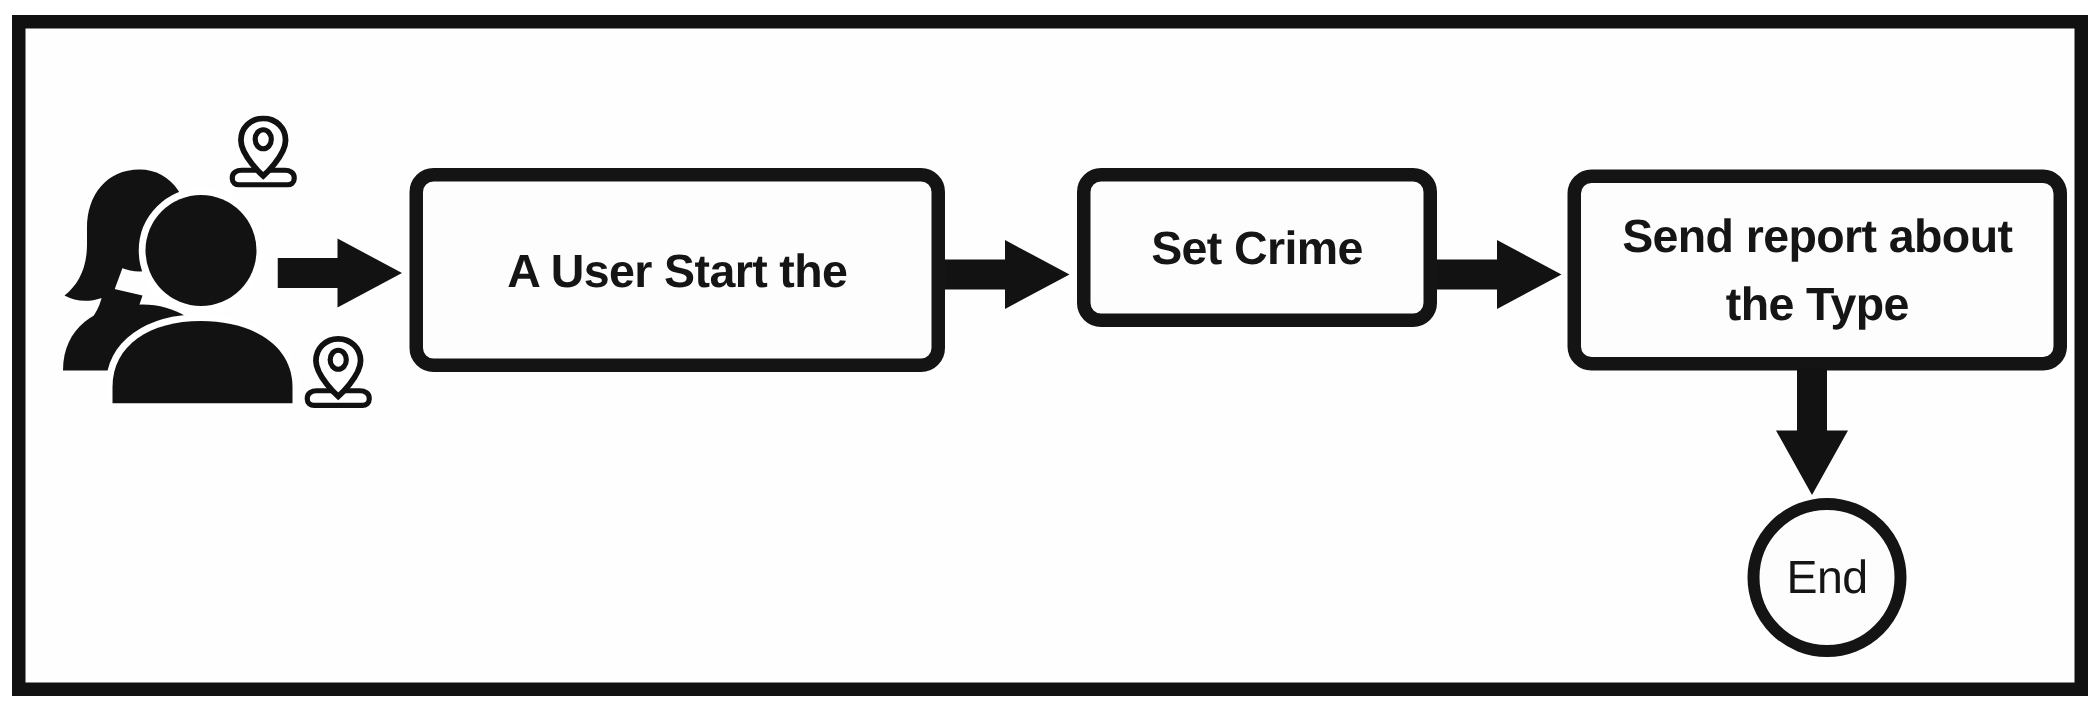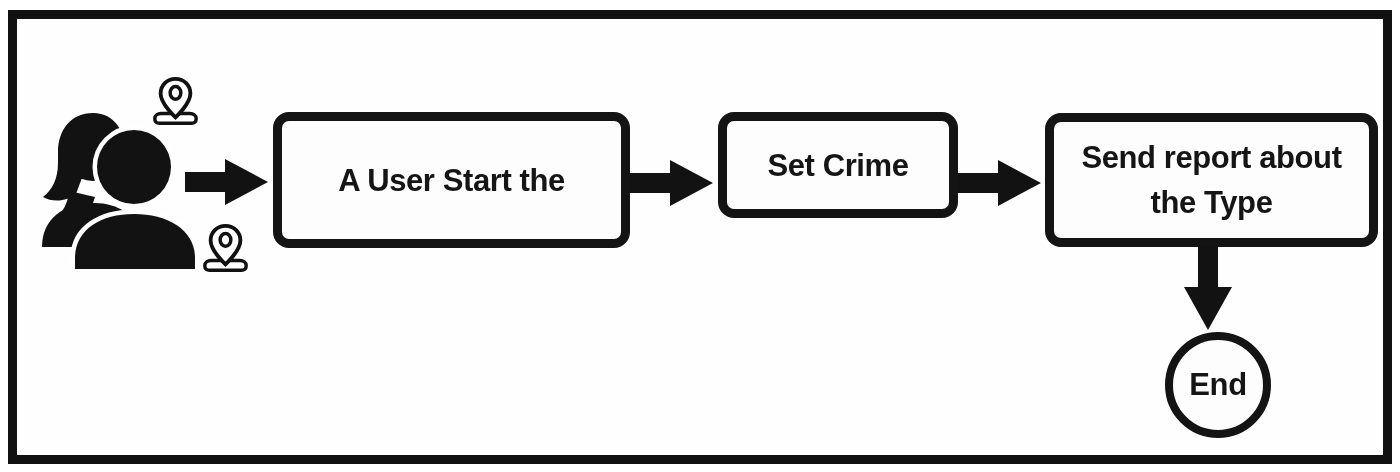--- a/index.html
+++ b/index.html
@@ -47,21 +47,21 @@
     box-sizing: border-box;
     border: 8px solid #141414;
     border-radius: 50%;
     background: #fdfdfd;
     display: flex;
     align-items: center;
     justify-content: center;
   }
   .end-circle .line {
     font-size: 31px;
-    font-weight: 700;
+    font-weight: 400;
     letter-spacing: -0.4px;
   }
 </style>
 </head>
 <body>
 
 <div class="stage">
 
   <div class="frame"></div>
 

